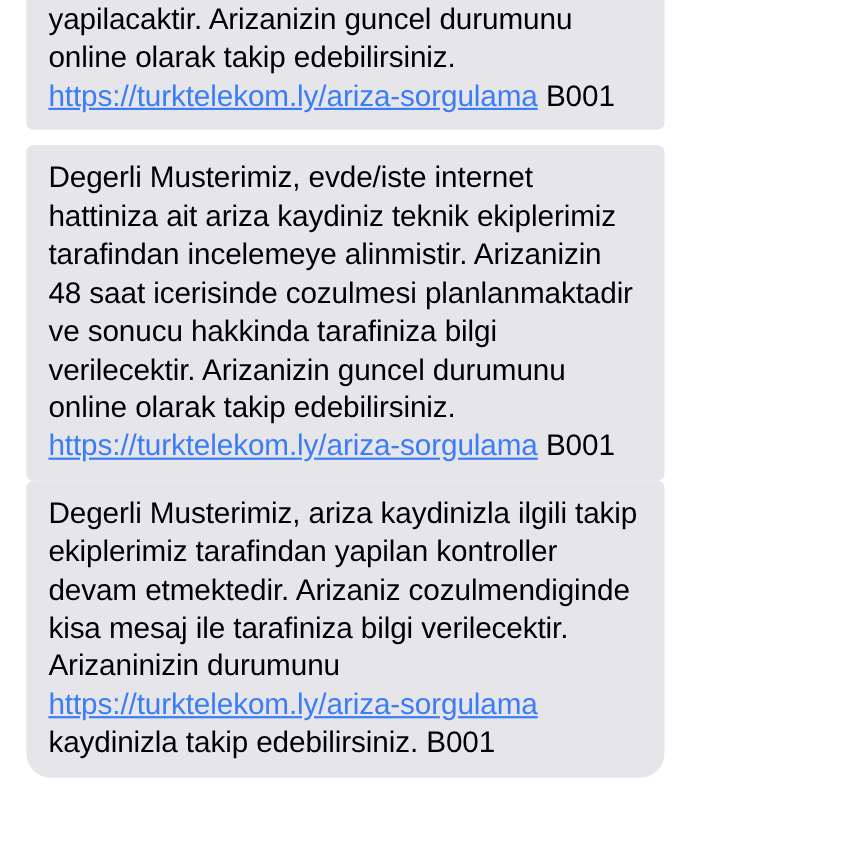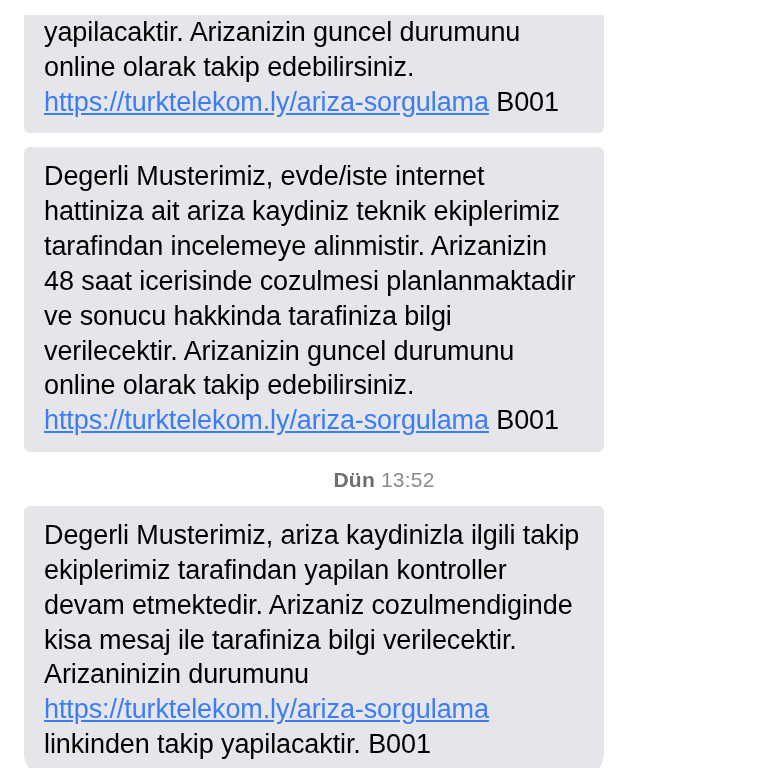--- a/index.html
+++ b/index.html
@@ -37,21 +37,21 @@
     box-sizing: border-box;
     font-size: 27px;
     line-height: 1.29;
     letter-spacing: -0.1px;
     word-wrap: break-word;
   }
   .bubble.clipped-top {
     border-top-left-radius: 0;
     border-top-right-radius: 0;
     padding-top: 0;
-    margin-top: 15px;
+    margin-top: 0;
   }
   .bubble.clipped-bottom {
     border-bottom-left-radius: 22px;
     border-bottom-right-radius: 22px;
   }
   .bubble a, .link {
     color: #3b7df6;
     text-decoration: underline;
     text-decoration-color: #3b7df6;
     text-underline-offset: 2px;
@@ -86,23 +86,20 @@
   </div>
 
   <div class="spacer-sm"></div>
 
   <div class="bubble-row">
     <div class="bubble">
       <span class="txt">Degerli Musterimiz, evde/iste internet hattiniza ait ariza kaydiniz teknik ekiplerimiz tarafindan incelemeye alinmistir. Arizanizin 48 saat icerisinde cozulmesi planlanmaktadir ve sonucu hakkinda tarafiniza bilgi verilecektir. Arizanizin guncel durumunu online olarak takip edebilirsiniz. </span><a class="link" href="#">https://turktelekom.ly/ariza-sorgulama</a><span class="txt"> B001</span>
     </div>
   </div>
 
-  <div class="timestamp">
-    <span class="day">Dün</span><span class="txt"> </span><span class="time">13:52</span>
-  </div>
 
   <div class="bubble-row">
     <div class="bubble clipped-bottom">
-      <span class="txt">Degerli Musterimiz, ariza kaydinizla ilgili takip ekiplerimiz tarafindan yapilan kontroller devam etmektedir. Arizaniz cozulmendiginde kisa mesaj ile tarafiniza bilgi verilecektir. Arizaninizin durumunu </span><a class="link" href="#">https://turktelekom.ly/ariza-sorgulama</a><span class="txt"> linkinden takip yapilacaktir. B001</span>
+      <span class="txt">Degerli Musterimiz, ariza kaydinizla ilgili takip ekiplerimiz tarafindan yapilan kontroller devam etmektedir. Arizaniz cozulmendiginde kisa mesaj ile tarafiniza bilgi verilecektir. Arizaninizin durumunu </span><a class="link" href="#">https://turktelekom.ly/ariza-sorgulama</a><span class="txt"> kaydinizla takip edebilirsiniz. B001</span>
     </div>
   </div>
 
 </div>
 
 </body></html>

